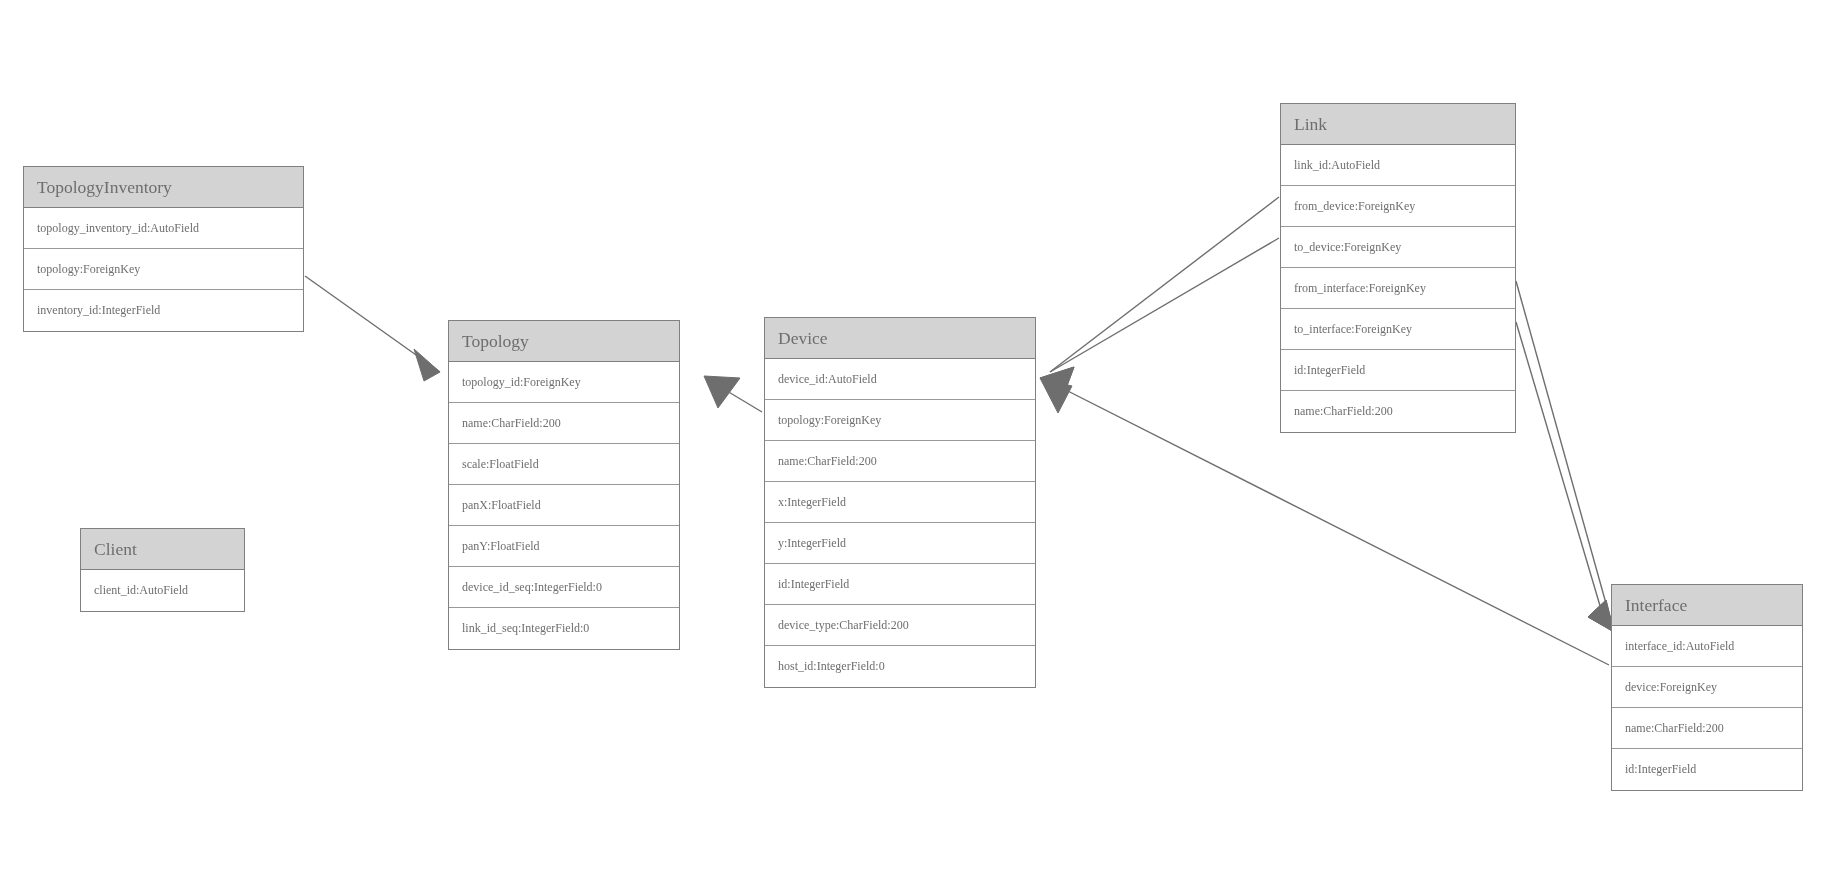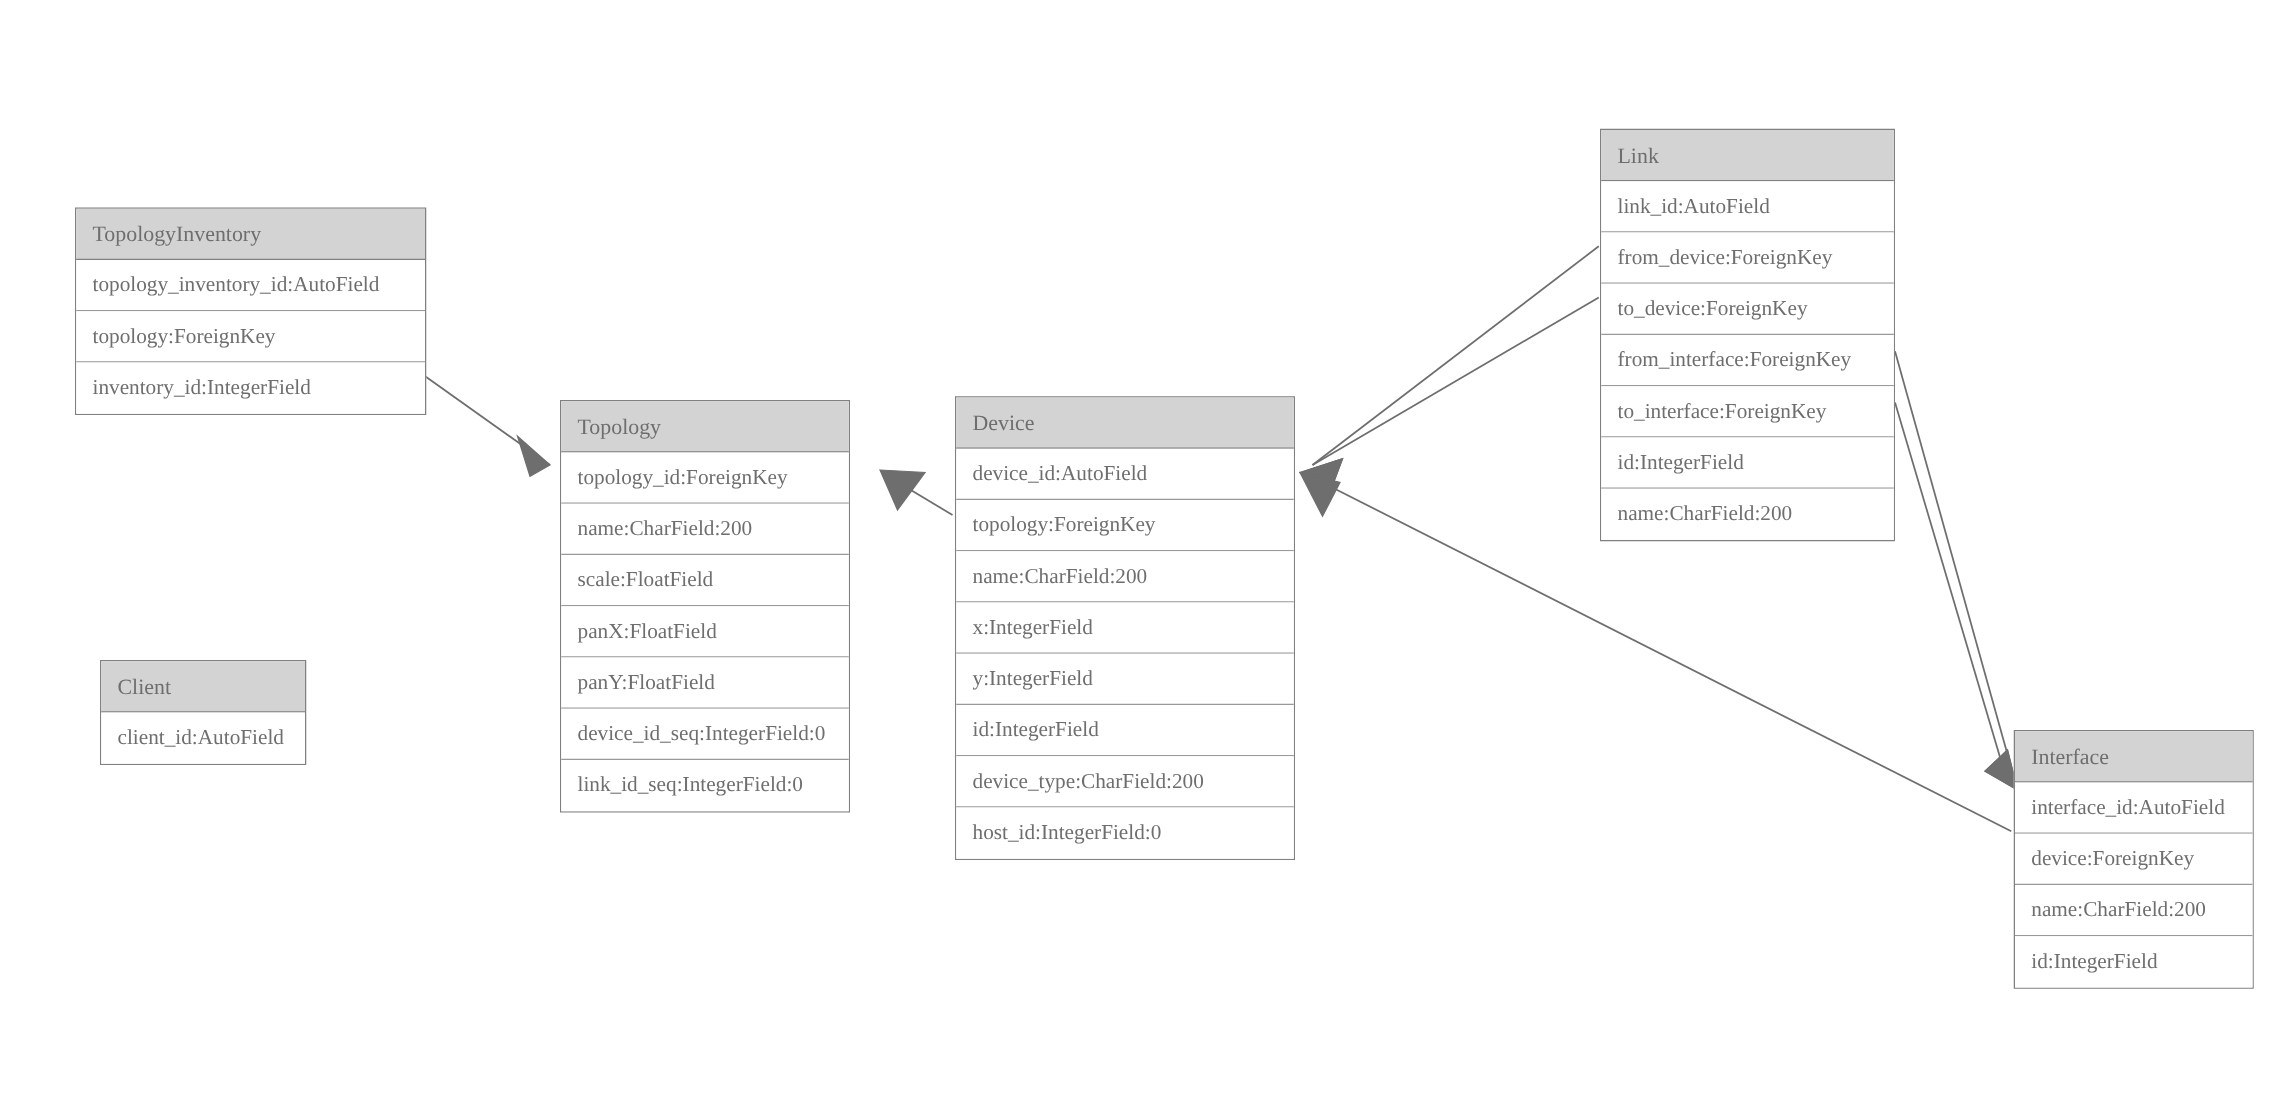--- a/index.html
+++ b/index.html
@@ -40,21 +40,21 @@
     line-height: 40px;
     height: 41px;
     padding: 0 18px 0 13px;
     white-space: nowrap;
     overflow: hidden;
   }
   .entity-field {
     box-sizing: border-box;
     border-bottom: 1px solid #999999;
     color: #6e6e6e;
-    font-size: 17px;
+    font-size: 12px;
     line-height: 40px;
     height: 41px;
     padding: 0 11px 0 13px;
     background: #ffffff;
     white-space: nowrap;
     overflow: hidden;
   }
   .entity-field.last {
     border-bottom: none;
   }
@@ -77,21 +77,21 @@
         <path d="M 1609,665 L 1050,382" stroke="#6e6e6e" stroke-width="1.4" fill="none"></path>
         <path d="M 1040,378 L 1072,386 L 1058,413 Z" fill="#6e6e6e" stroke="#6e6e6e" stroke-width="1"></path>
         <path d="M 1516,281 L 1612,625" stroke="#6e6e6e" stroke-width="1.4" fill="none"></path>
         <path d="M 1614,632 L 1588,617 L 1606,600 Z" fill="#6e6e6e" stroke="#6e6e6e" stroke-width="1"></path>
         <path d="M 1516,322 L 1606,626" stroke="#6e6e6e" stroke-width="1.4" fill="none"></path>
         <path d="M 1614,632 L 1588,617 L 1606,600 Z" fill="#6e6e6e" stroke="#6e6e6e" stroke-width="1"></path>
       </g>
   </svg>
 
   <div id="entities-layer">
-      <div class="entity" style="left: 23px; top: 166px; width: 281px; margin-left: 37px;">
+      <div class="entity" style="left: 23px; top: 166px; width: 281px;">
         <div class="entity-header">TopologyInventory</div>
         <div class="entity-field">topology_inventory_id:AutoField</div>
         <div class="entity-field">topology:ForeignKey</div>
         <div class="entity-field last">inventory_id:IntegerField</div>
       </div>
       <div class="entity" style="left: 448px; top: 320px; width: 232px;">
         <div class="entity-header">Topology</div>
         <div class="entity-field">topology_id:ForeignKey</div>
         <div class="entity-field">name:CharField:200</div>
         <div class="entity-field">scale:FloatField</div>

